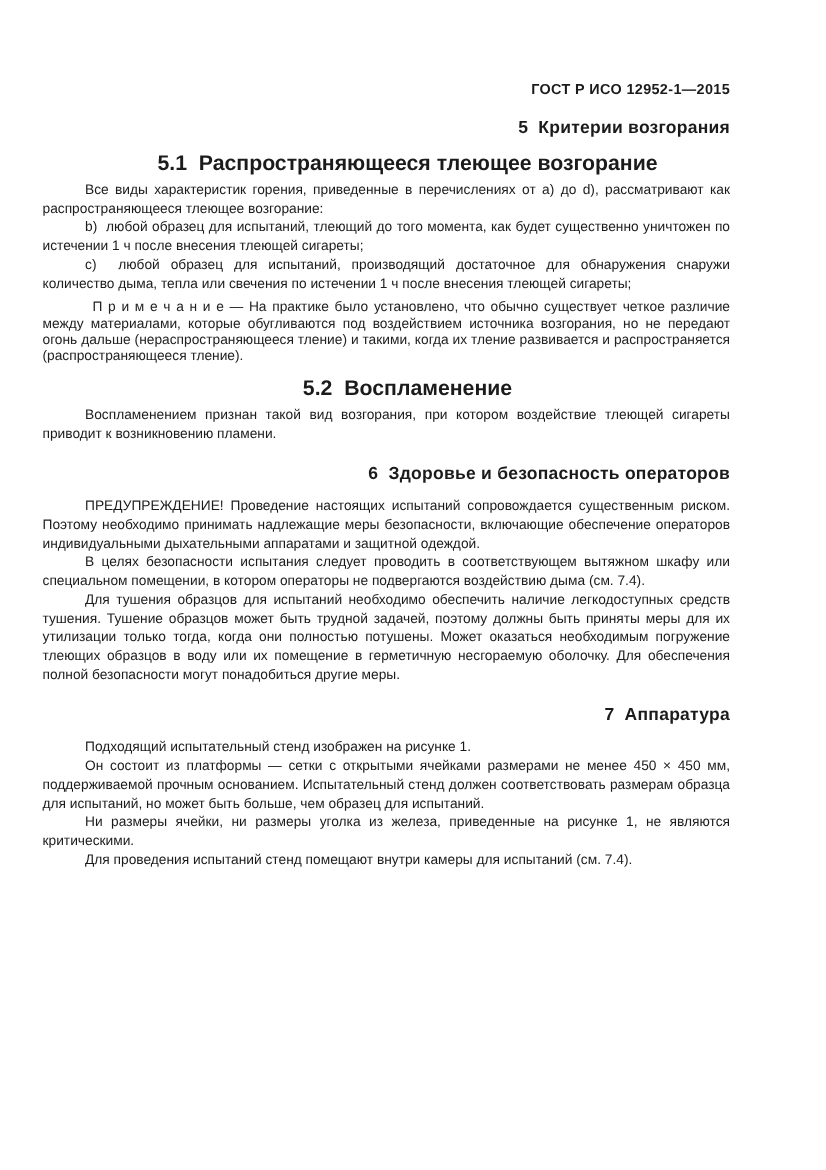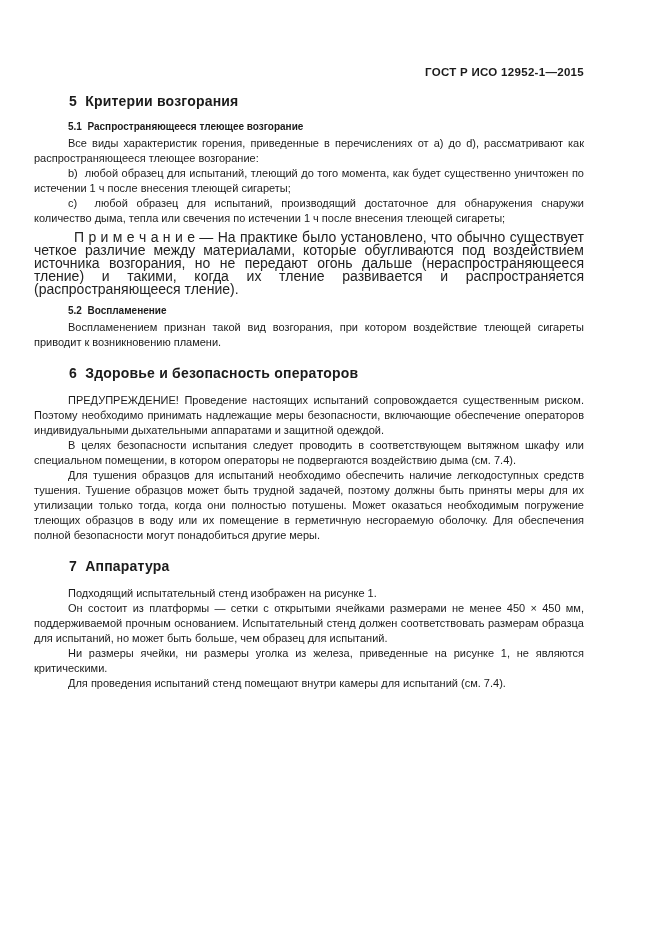--- a/index.html
+++ b/index.html
@@ -23,35 +23,37 @@
     font-size: 11.5px;
     font-weight: bold;
     letter-spacing: 0.3px;
     margin: 0 0 0 0;
   }
   h1.sec {
     font-size: 14px;
     font-weight: bold;
     letter-spacing: 0.2px;
     margin: 15px 0 12px 35px;
+    text-align: right;
   }
   h2.sub {
-    font-size: 10px;
+    font-size: 17px;
     font-weight: bold;
     margin: 9px 0 4px 34px;
+    text-align: center;
   }
   p.body {
     font-size: 11px;
     line-height: 15px;
     margin: 0;
     text-indent: 34px;
     text-align: justify;
   }
   p.note {
-    font-size: 14px;
+    font-size: 11px;
     line-height: 13px;
     margin: 5px 0 5px 0;
     text-indent: 40px;
     text-align: justify;
     color: #222222;
   }
   .page-number {
     position: absolute;
     top: 845px;
     right: 78px;

